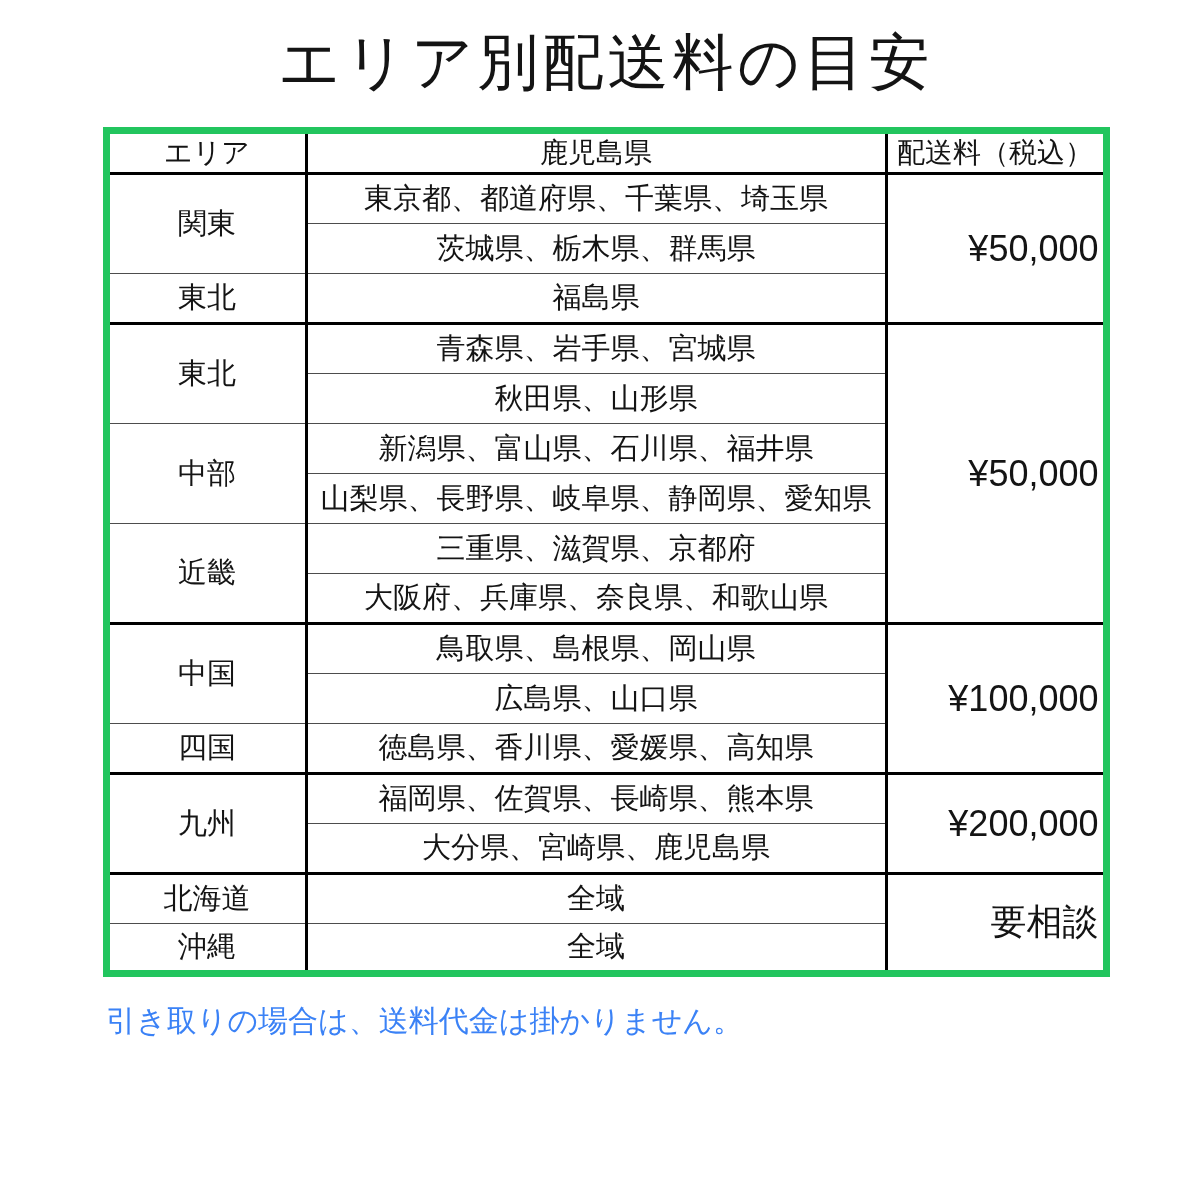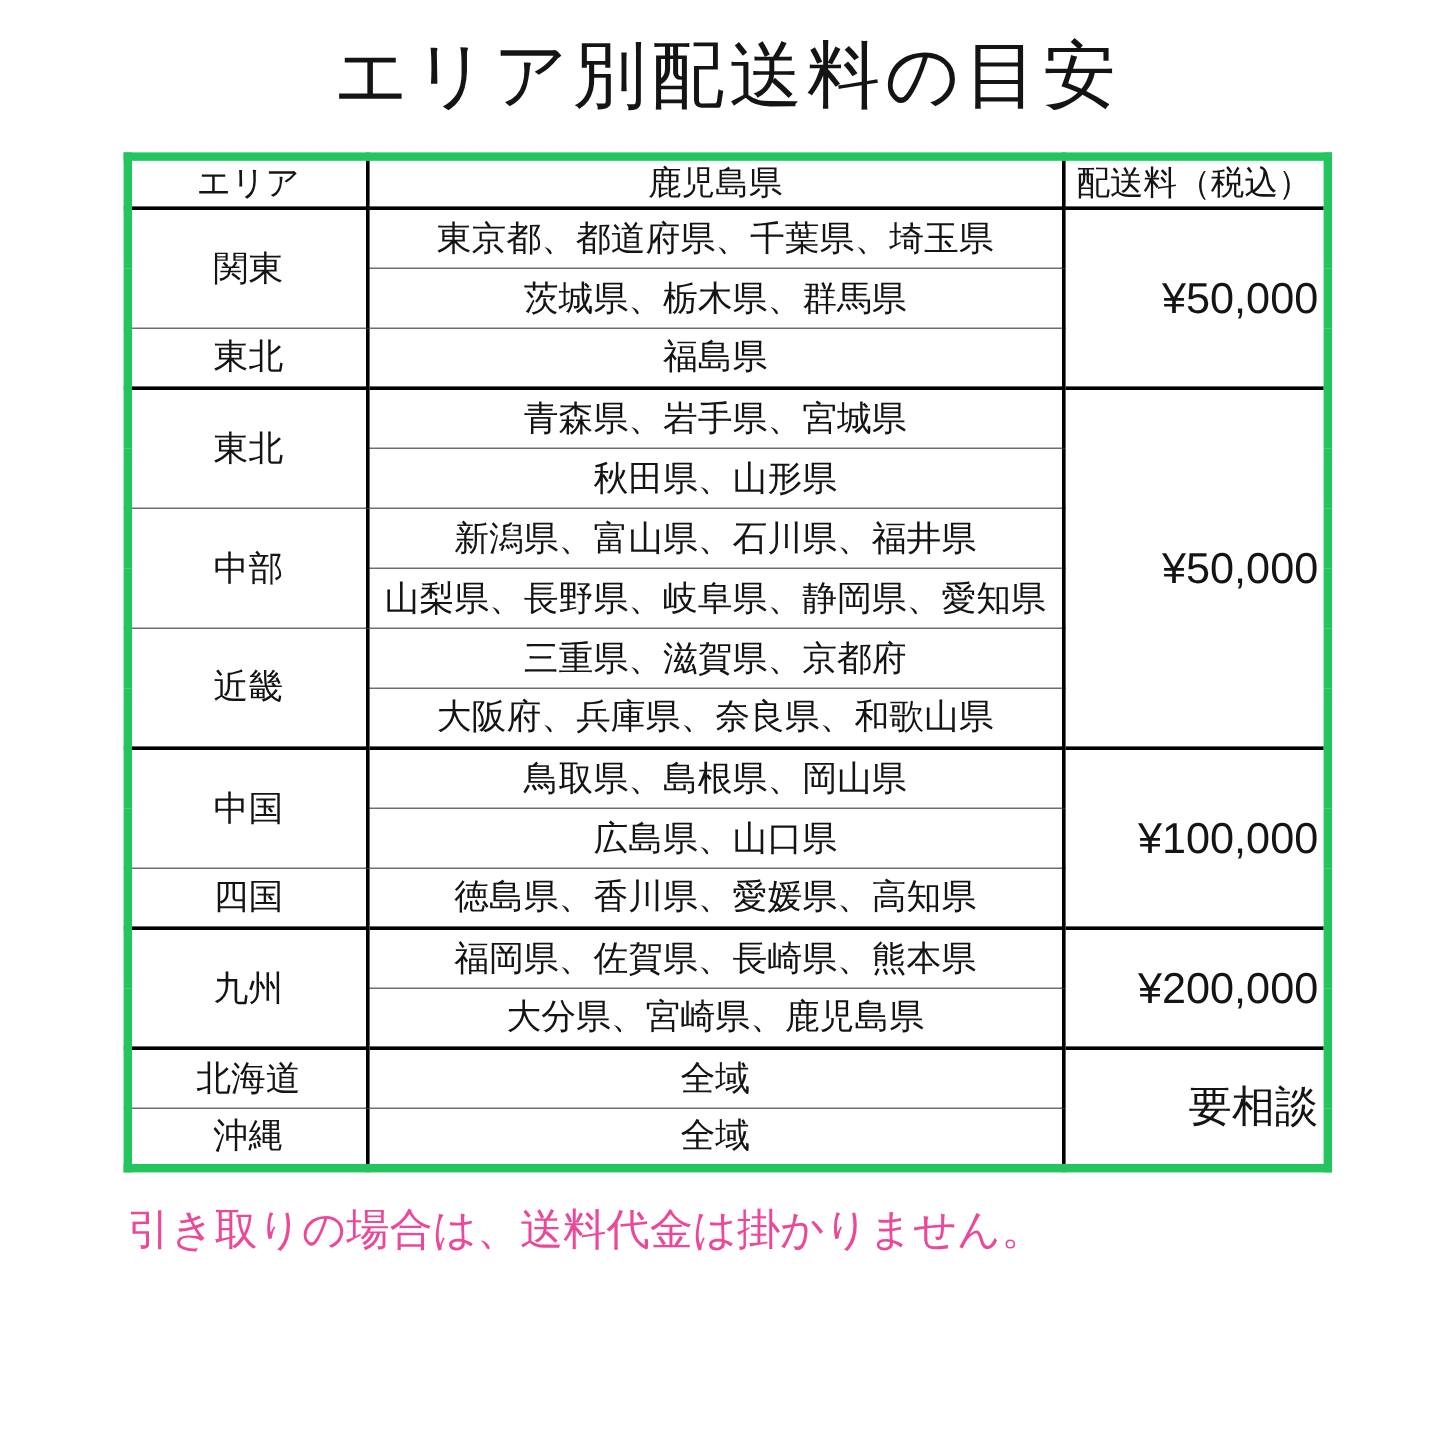--- a/index.html
+++ b/index.html
@@ -67,24 +67,24 @@
   }
   .fee-table td.fee-cell {
     font-size: 36px;
     text-align: right;
   }
   .notes {
     width: 1000px;
     margin: 0 auto;
   }
   .note {
-    font-size: 36px;
+    font-size: 30px;
     line-height: 1.45;
     margin: 22px 0 0 0;
-    color: #ec4899;
+    color: #3b82f6;
     white-space: pre-line;
   }
   .note + .note {
     margin-top: 19px;
   }
 </style>
 </head>
 <body>
 
 <div class="page">

